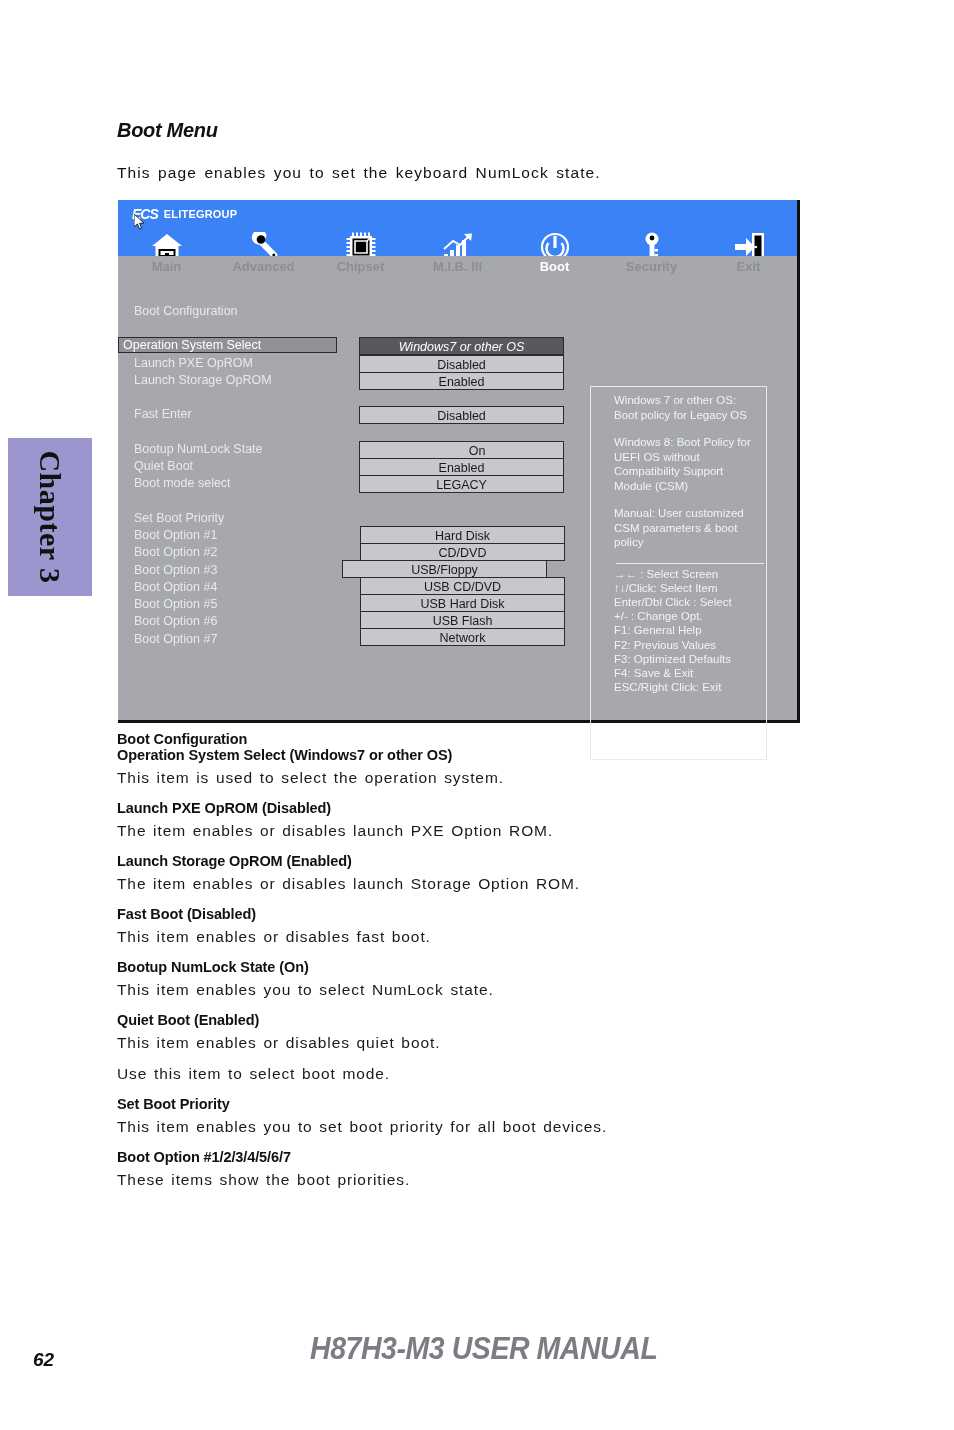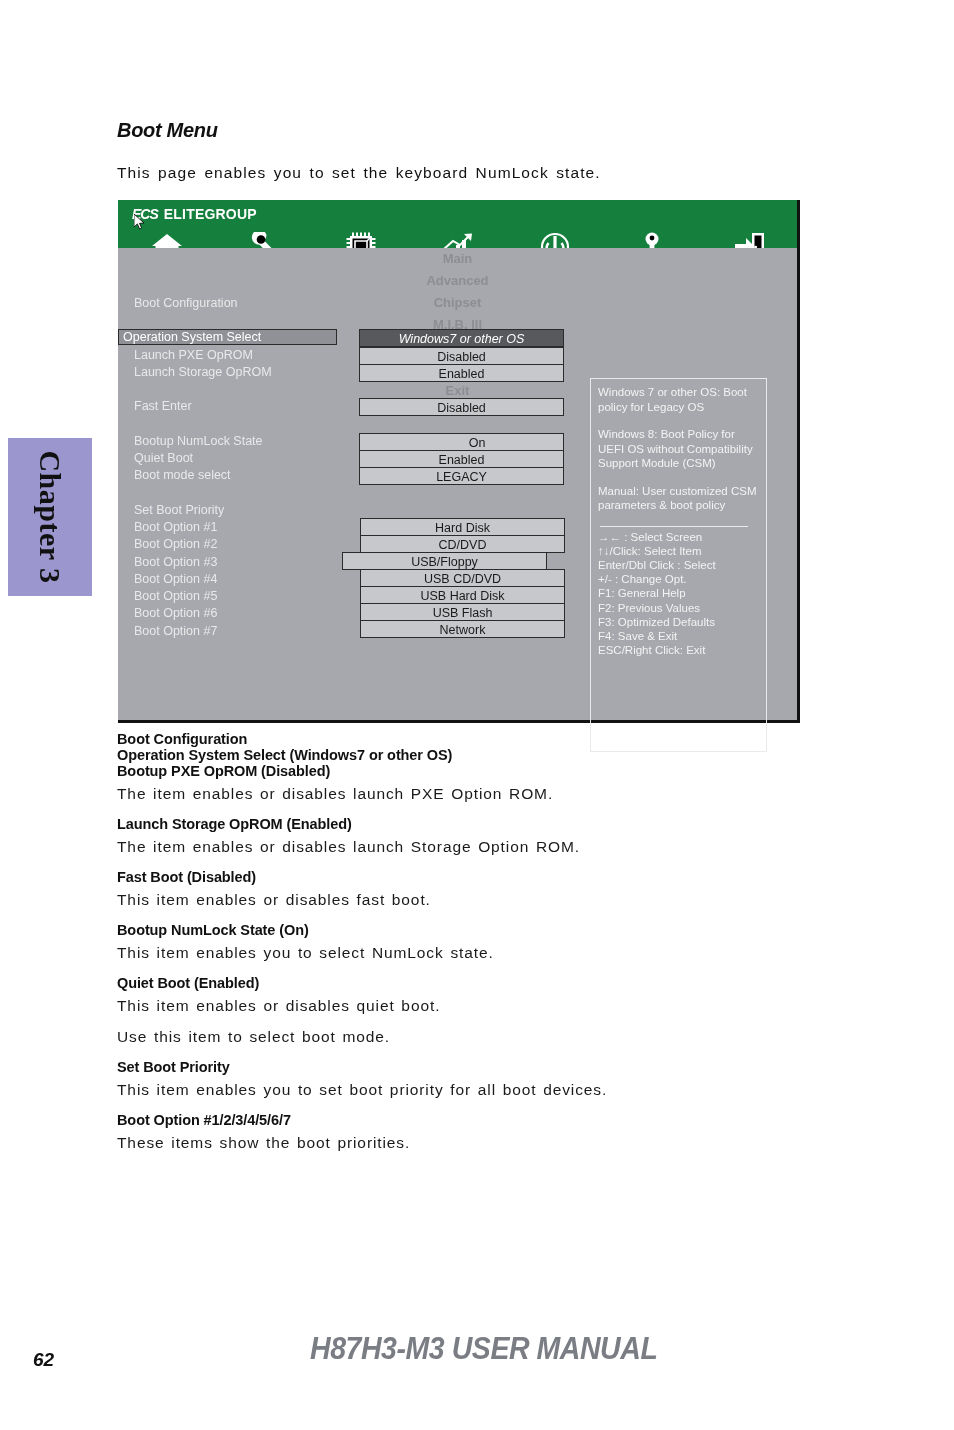--- a/index.html
+++ b/index.html
@@ -65,40 +65,40 @@
     top: 200px;
     width: 682px;
     height: 523px;
     background: #a6a8ad;
     box-sizing: border-box;
     border-right: 3px solid #121212;
     border-bottom: 3px solid #121212;
   }
   #bios-topbar {
     position: relative;
-    height: 48px;
-    background: #15803d;
+    height: 56px;
+    background: #3b82f6;
   }
   #ecs-logo {
     position: absolute;
     left: 14px;
     top: 6px;
     display: flex;
     align-items: center;
     gap: 6px;
   }
   #ecs-mark {
     font-size: 14px;
     font-weight: bold;
     font-style: italic;
     color: #ffffff;
     letter-spacing: -1px;
   }
   #ecs-name {
-    font-size: 14px;
+    font-size: 11px;
     font-weight: bold;
     color: #ffffff;
     letter-spacing: 0.2px;
   }
   #mouse-cursor {
     position: absolute;
     left: 16px;
     top: 14px;
     width: 12px;
     height: 16px;
@@ -115,21 +115,20 @@
     flex: 1;
     display: flex;
     justify-content: center;
     align-items: flex-end;
     height: 36px;
   }
   #nav-labels {
     display: flex;
     height: 22px;
     background: #a6a8ad;
-    flex-direction: column;
   }
   #nav-labels .nav-label {
     flex: 1;
     text-align: center;
     font-size: 13px;
     font-weight: bold;
     color: #8c8e93;
     line-height: 22px;
   }
   #nav-labels .nav-label.active {
@@ -185,21 +184,21 @@
 
   
   #help-panel {
     position: absolute;
     left: 472px;
     top: 130px;
     width: 177px;
     height: 374px;
     box-sizing: border-box;
     border: 1.5px solid #e9eaeb;
-    padding: 6px 7px 0 7px;
+    padding: 6px 7px 0 23px;
   }
   #help-panel .help-para {
     font-size: 11.5px;
     line-height: 14.5px;
     color: #f2f3f3;
     margin: 0 0 13px 0;
   }
   #help-divider {
     width: 148px;
     height: 1px;
@@ -430,22 +429,23 @@
       <div class="help-key">ESC/Right Click: Exit</div>
     </div>
 
   </div>
 </div>
 
 <div id="descriptions">
   <p class="desc-term">Boot Configuration</p>
 
   <p class="desc-term">Operation System Select (Windows7 or other OS)</p>
-
-  <p class="desc-term">Bootup PXE OpROM (Disabled)</p>
+  <p class="desc-def">This item is used to select the operation system.</p>
+
+  <p class="desc-term">Launch PXE OpROM (Disabled)</p>
   <p class="desc-def">The item enables or disables launch PXE Option ROM.</p>
 
   <p class="desc-term">Launch Storage OpROM (Enabled)</p>
   <p class="desc-def">The item enables or disables launch Storage Option ROM.</p>
 
   <p class="desc-term">Fast Boot (Disabled)</p>
   <p class="desc-def">This item enables or disables fast boot.</p>
 
   <p class="desc-term">Bootup NumLock State (On)</p>
   <p class="desc-def">This item enables you to select NumLock state.</p>

